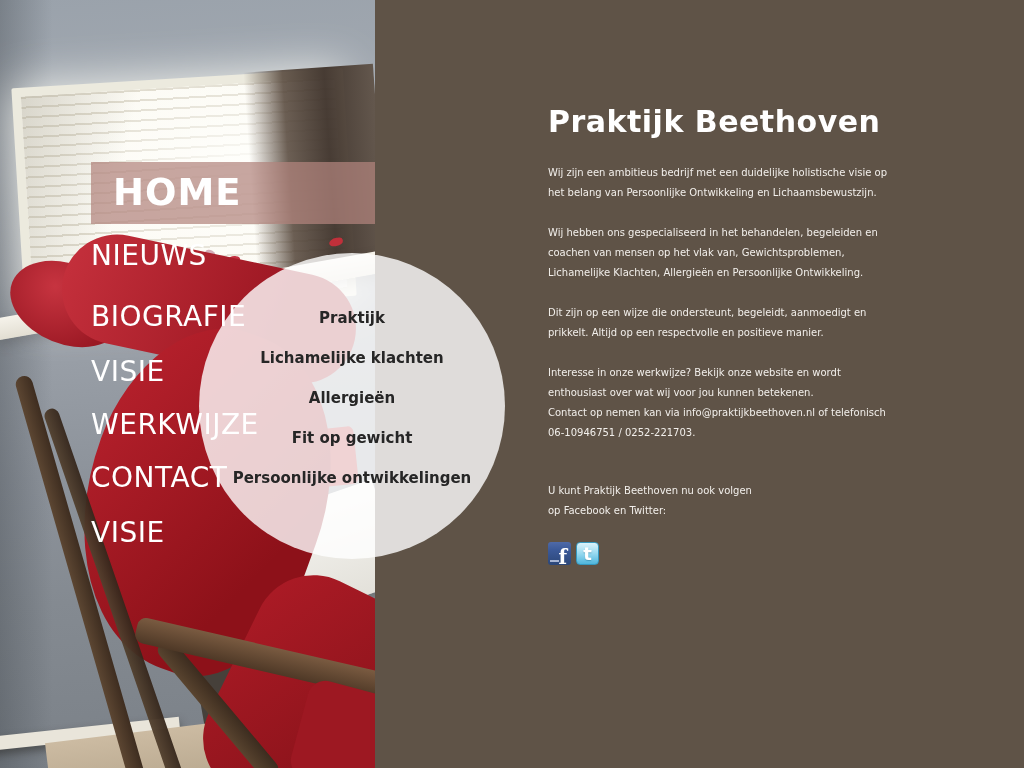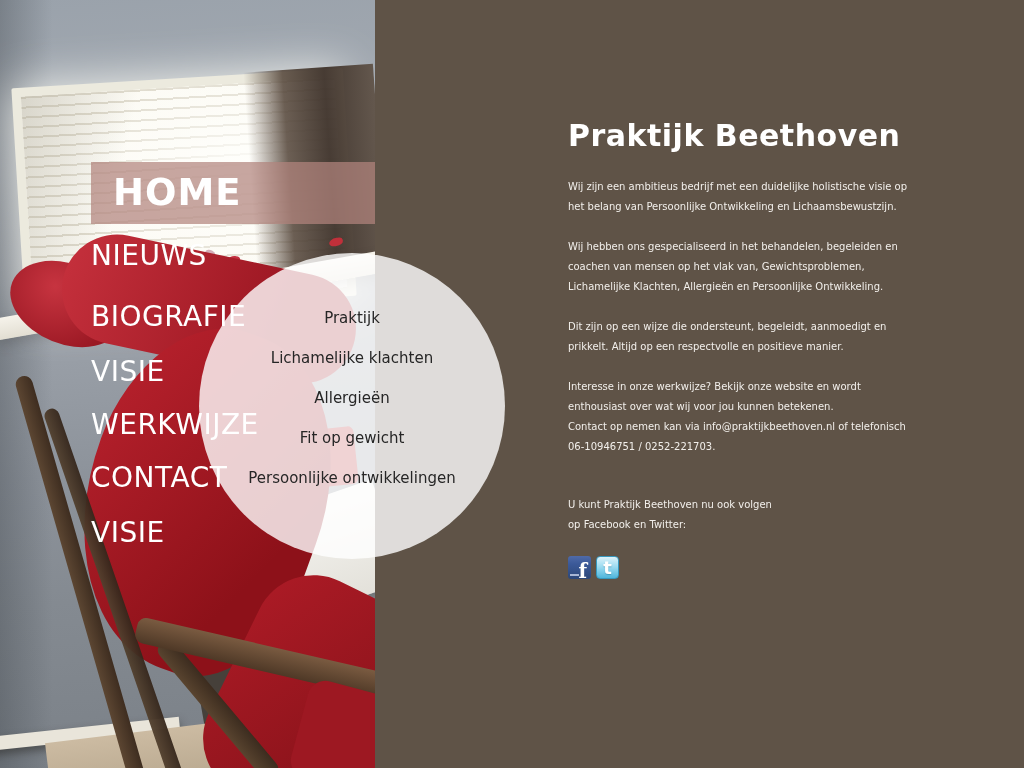--- a/index.html
+++ b/index.html
@@ -77,25 +77,25 @@
   .nav-visie{top:350px;}
   .nav-werkwijze{top:403px;}
   .nav-contact{top:456px;}
   .nav-links{top:511px;}
 
   
   .circle-menu{position:absolute;left:199px;top:253px;width:306px;height:306px;border-radius:50%;
     background:rgba(255,255,255,0.8);z-index:20;}
   .circle-menu ul{list-style:none;padding-top:45px;text-align:center;}
   .circle-menu li{height:40px;line-height:40px;}
-  .circle-menu a{text-decoration:none;color:#262626;font-size:15px;}
+  .circle-menu a{text-decoration:none;color:#262626;font-size:15px;font-weight:bold;}
 
   
   .content-pane{position:absolute;left:375px;top:0;right:0;bottom:0;background:var(--brown-bg);z-index:5;}
-  .content{position:absolute;left:173px;top:116px;width:442px;color:var(--text-light);margin-left:20px;}
+  .content{position:absolute;left:173px;top:102px;width:442px;color:var(--text-light);}
   .content h1{font-size:30px;line-height:40px;font-weight:bold;color:#ffffff;margin:0 0 21px;letter-spacing:0.5px;}
   .content p{font-size:10px;line-height:20px;white-space:pre-line;margin:0 0 20px;}
   .content p.para-4{margin-bottom:38px;}
   .content p.follow{margin-bottom:0;}
   .social-row{display:flex;gap:5px;margin-top:21px;}
   .social-row a{display:block;width:23px;height:23px;position:relative;}
   .icon-fb{border-radius:3px;background:linear-gradient(180deg,#4f6aa8,#3b5998 35%,#2c4778);overflow:hidden;}
   .icon-fb .glyph{position:absolute;right:4px;bottom:-4px;color:#fff;
     font-family:"DejaVu Serif","Liberation Serif",serif;font-weight:bold;font-size:20px;line-height:23px;}
   .icon-fb .foot{position:absolute;left:2px;bottom:3px;width:9px;height:2px;background:#a8b6d4;}

